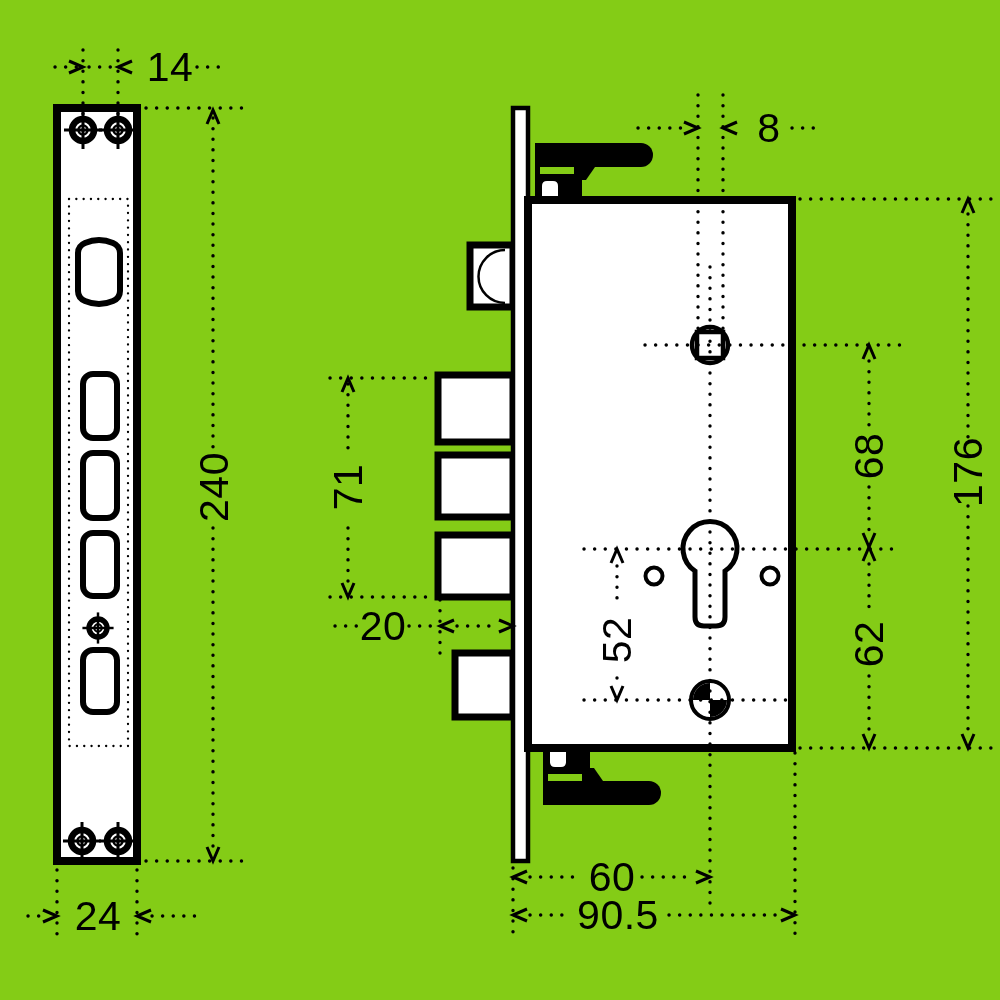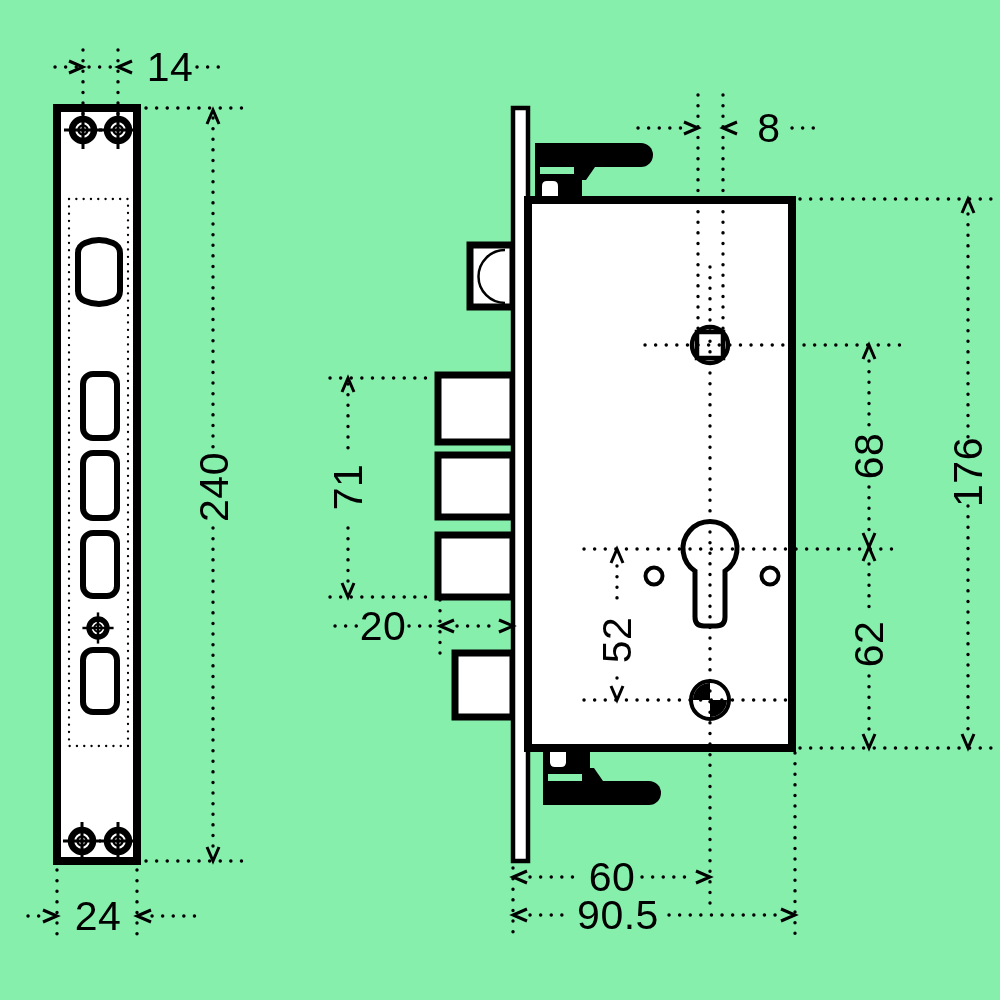--- a/index.html
+++ b/index.html
@@ -1,16 +1,16 @@
 <!DOCTYPE html>
 <html><head>
 <meta charset="utf-8">
 <style>
   html,body{margin:0;padding:0;background:#ffffff;}
-  .stage{position:relative;width:1000px;height:1000px;background:#86efac;overflow:hidden;}
+  .stage{position:relative;width:1000px;height:1000px;background:#84cc16;overflow:hidden;}
   svg{display:block;}
   .solid{stroke:#000;fill:none;}
   .fillw{fill:#fff;}
   .dot{stroke:#000;stroke-width:3.4;stroke-linecap:round;stroke-dasharray:0.1 10.5;fill:none;}
   .fdot{stroke:#000;stroke-width:2.3;stroke-linecap:round;stroke-dasharray:0.1 7.2;fill:none;}
   .ah{stroke:#000;stroke-width:3;fill:none;}
   .dim{font-family:"Liberation Sans",sans-serif;font-size:41px;fill:#000;letter-spacing:0.5px;}
 </style>
 </head>
 <body>

